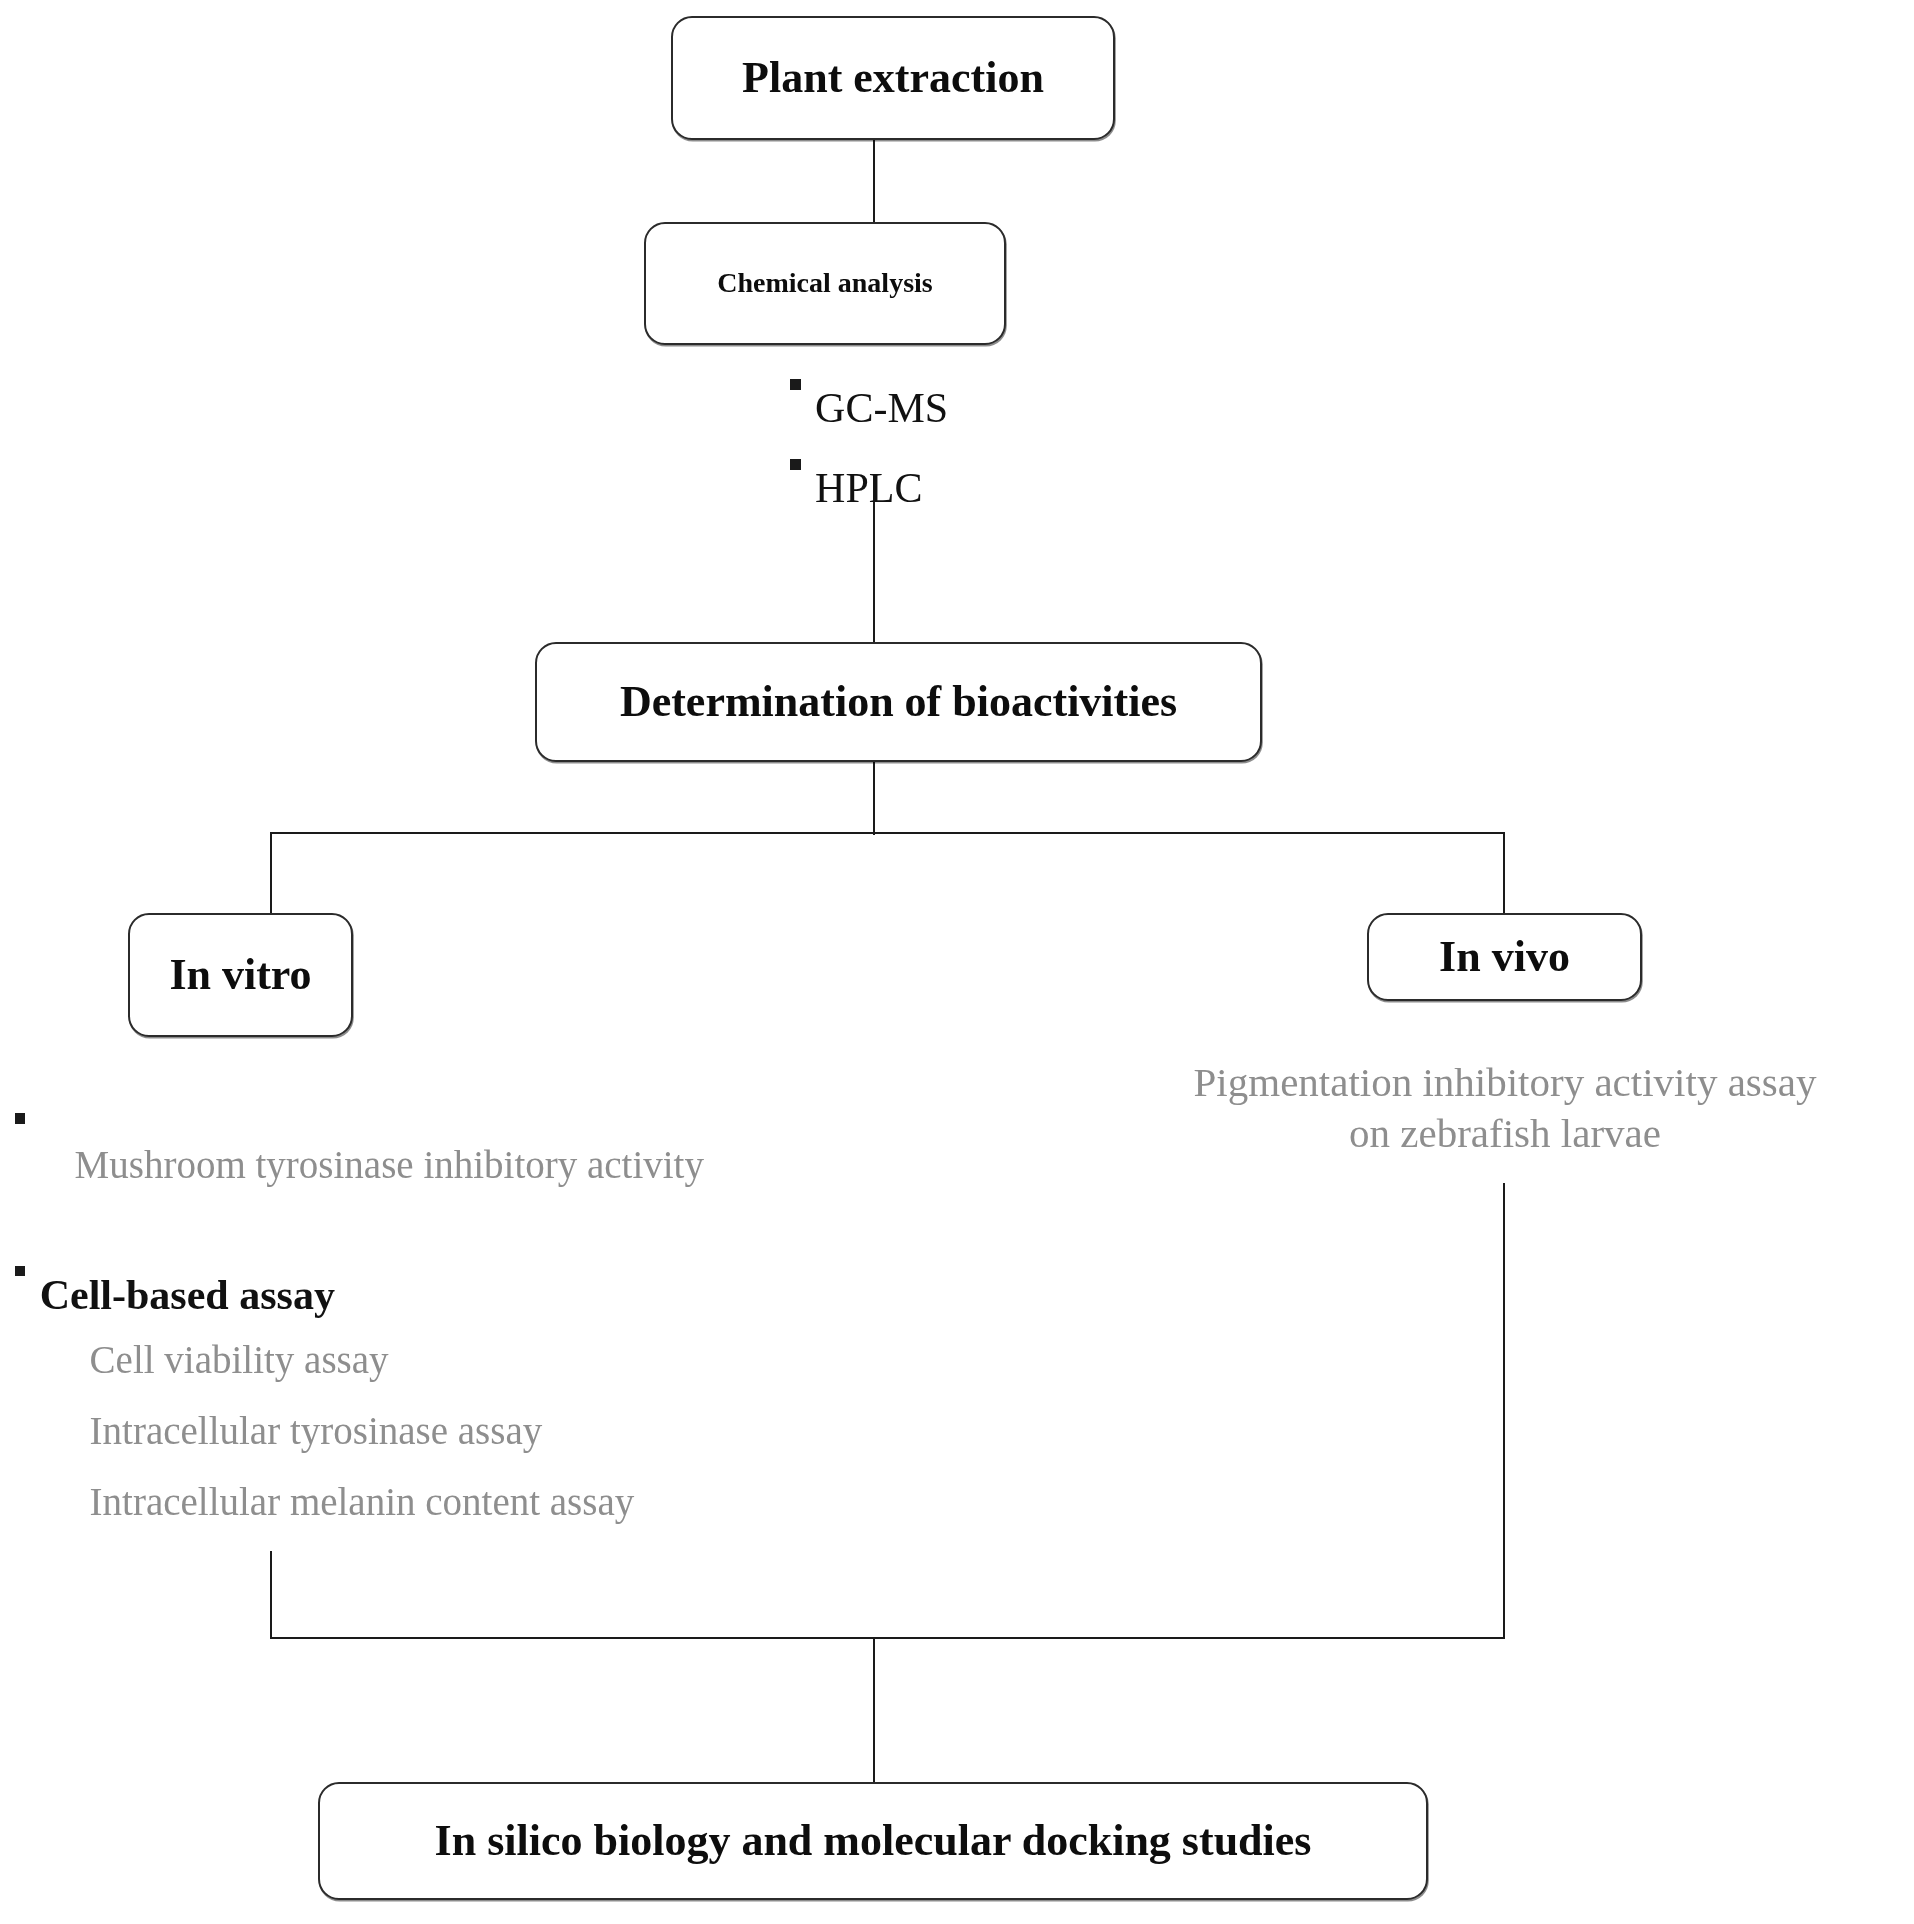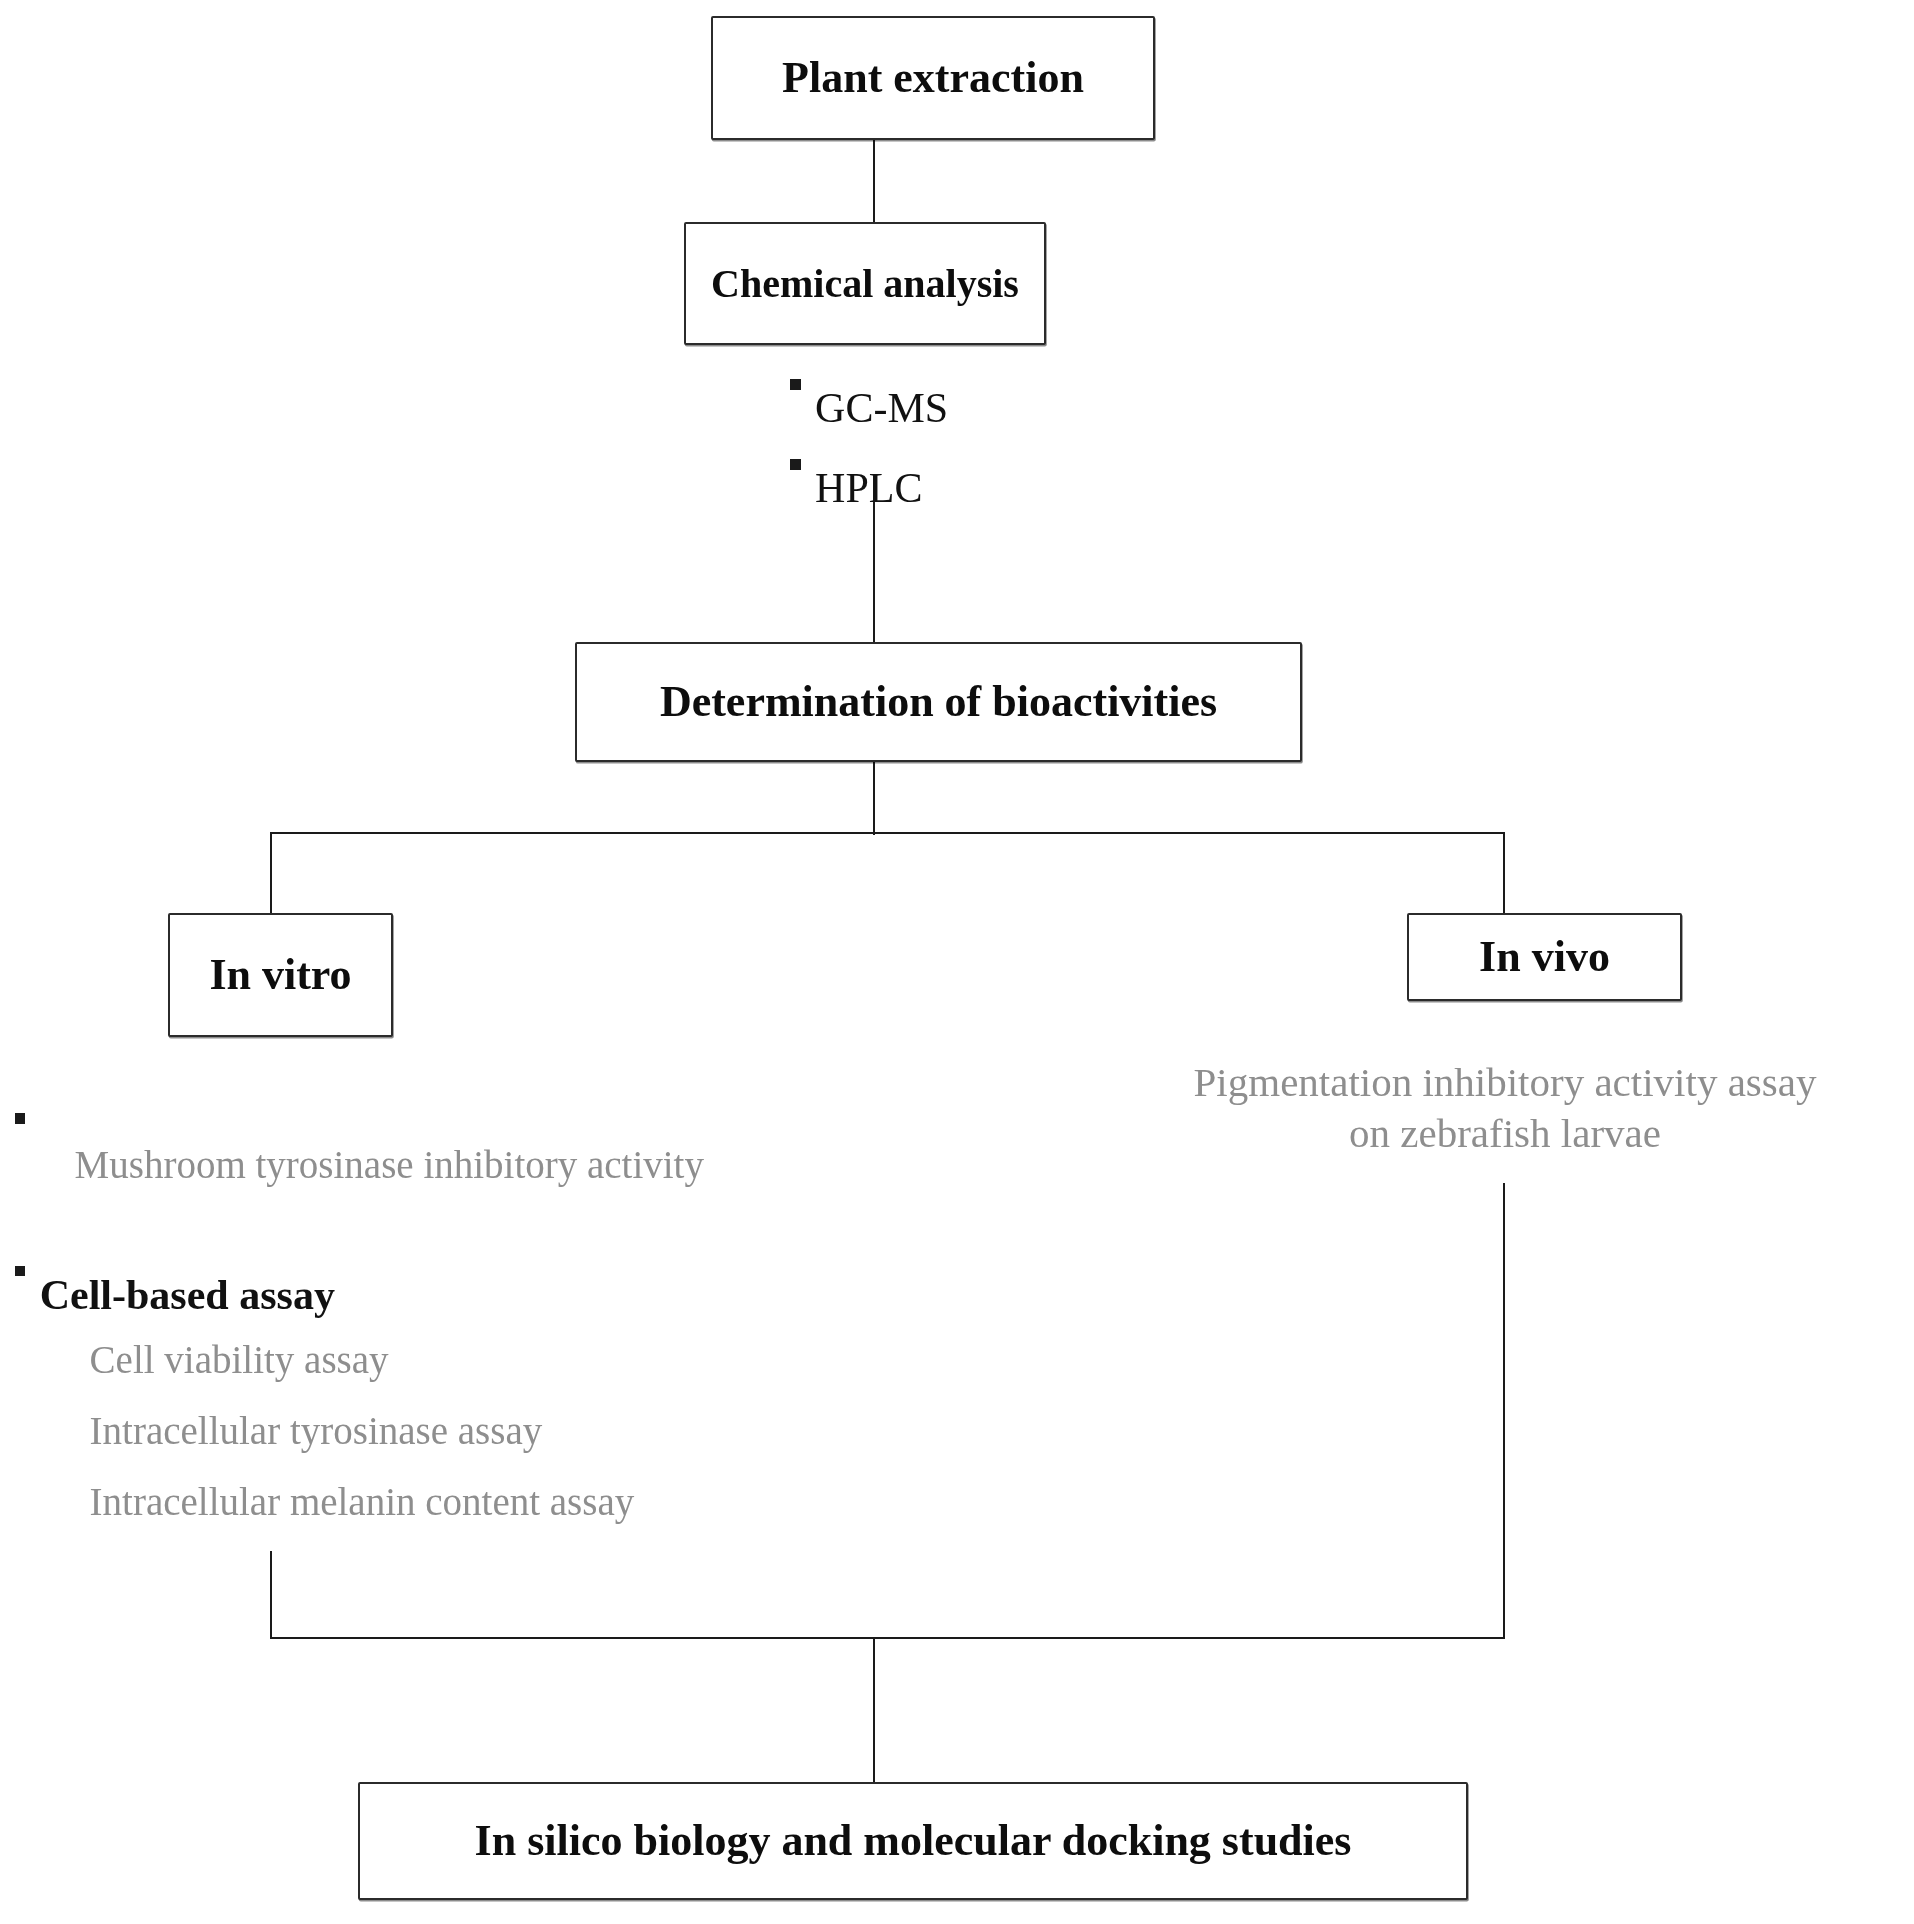--- a/index.html
+++ b/index.html
@@ -15,32 +15,31 @@
     background: #ffffff;
     font-family: "Liberation Serif", "DejaVu Serif", serif;
     overflow: hidden;
   }
 
   
   .node {
     position: absolute;
     box-sizing: border-box;
     border: 2.4px solid #2b2b2b;
-    border-radius: 2px;
+    border-radius: 21px;
     background: #ffffff;
     display: flex;
     align-items: center;
     justify-content: center;
     text-align: center;
     font-weight: bold;
     color: #0d0d0d;
     line-height: 1.15;
     z-index: 3;
     box-shadow: 0.8px 1.6px 0 rgba(0,0,0,0.45);
-    margin-left: 40px;
   }
 
   
   .vline {
     position: absolute;
     width: 2.4px;
     background: #1a1a1a;
     z-index: 1;
   }
   .hline {
@@ -92,21 +91,21 @@
 <body>
 
 <div id="canvas">
 
   <div class="node" style="left:671px; top:16px; width:444px; height:124px; font-size:44px;">
     <span>Plant extraction</span>
   </div>
 
   <div class="vline" style="left:873px; top:140px; height:86px;"></div>
 
-  <div class="node" style="left:644px; top:222px; width:362px; height:123px; font-size:40px;">
+  <div class="node" style="left:644px; top:222px; width:362px; height:123px; font-size:28px;">
     <span>Chemical analysis</span>
   </div>
 
   <div class="textblock" style="left:790px; top:352px;">
     <div class="bullet-row" style="margin-bottom:18px;">
       <span class="sq-bullet"></span>
       <span class="lvl1">GC-MS</span>
     </div>
     <div class="bullet-row">
       <span class="sq-bullet"></span>

